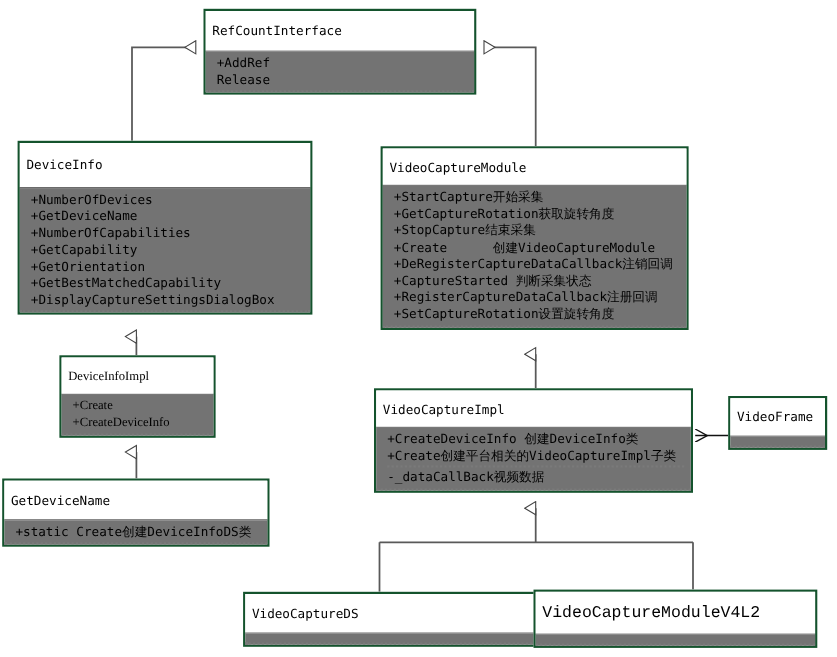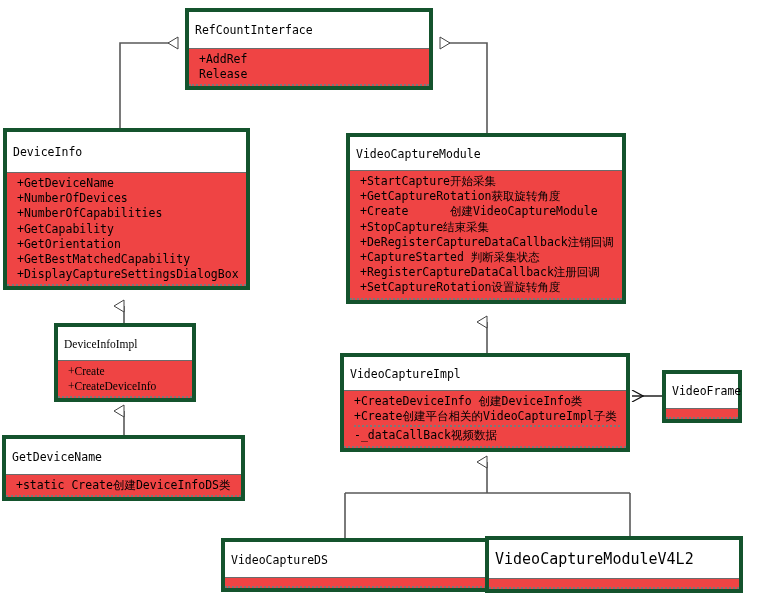--- a/index.html
+++ b/index.html
@@ -20,42 +20,42 @@
   #edges {
     position: absolute;
     left: 0;
     top: 0;
     width: 761px;
     height: 597px;
   }
   .uml-class {
     position: absolute;
     box-sizing: border-box;
-    border: 4px solid #14532d;
+    border: 2px solid #14532d;
     background: #ffffff;
     z-index: 2;
   }
   .uml-name {
     box-sizing: border-box;
     background: #ffffff;
     display: flex;
     align-items: center;
     padding: 0 6px;
     font-size: 11.5px;
     color: #000000;
     letter-spacing: 0px;
     white-space: nowrap;
   }
   .uml-sep {
     height: 1px;
     background: #6b6b6b;
   }
   .uml-members {
     box-sizing: border-box;
-    background: #ef4444;
+    background: #737373;
     padding: 3px 6px 2px 10px;
     border-bottom: 2px dotted #7a7a7a;
   }
   .uml-member {
     font-size: 11.5px;
     line-height: 15.2px;
     color: #000000;
     white-space: pre;
   }
   .uml-members.empty {
@@ -63,35 +63,35 @@
     height: 10px;
   }
   .uml-subsep {
     height: 0;
     border-top: 2px dotted #7a7a7a;
     margin: 1px 0 1px 0;
   }
   
   #cls-refcount      { left: 185px; top: 8px;   width: 248px; }
   #cls-refcount .uml-name { height: 36px; }
-  #cls-deviceinfo    { left: 3px;   top: 128px; width: 247px; }
+  #cls-deviceinfo    { left: 16px;   top: 128px; width: 268px; }
   #cls-deviceinfo .uml-name { height: 40px; }
   #cls-vcm           { left: 346px; top: 133px; width: 280px; }
   #cls-vcm .uml-name { height: 33px; text-align: right; }
   #cls-deviceinfoimpl{ left: 54px;  top: 323px; width: 142px; font-family: Liberation Serif, serif; }
   #cls-deviceinfoimpl .uml-name { height: 33px; }
   #cls-deviceinfods  { left: 2px;   top: 435px; width: 243px; }
   #cls-deviceinfods .uml-name { height: 35px; }
   #cls-vcimpl        { left: 340px; top: 353px; width: 290px; }
   #cls-vcimpl .uml-name { height: 33px; }
-  #cls-videoframe    { left: 662px; top: 370px; width: 80px; }
+  #cls-videoframe    { left: 662px; top: 360px; width: 90px; }
   #cls-videoframe .uml-name { height: 34px; }
   #cls-vcds          { left: 221px; top: 538px; width: 300px; }
   #cls-vcds .uml-name { height: 35px; }
-  #cls-v4l2          { left: 485px; top: 536px; width: 258px; }
+  #cls-v4l2          { left: 485px; top: 536px; width: 258px; font-family: Liberation Mono, monospace; }
   #cls-v4l2 .uml-name { height: 38px; font-size: 15px; }
   .watermark {
     position: absolute;
     left: 492px;
     top: 566px;
     font-size: 14px;
     color: #d9d9d9;
     font-family: "Liberation Sans", sans-serif;
     white-space: nowrap;
     z-index: 1;
@@ -159,38 +159,38 @@
     <div class="uml-members">
       <div class="uml-member">+AddRef</div>
       <div class="uml-member">Release</div>
     </div>
   </div>
 
   <div class="uml-class" id="cls-deviceinfo">
     <div class="uml-name">DeviceInfo</div>
     <div class="uml-sep"></div>
     <div class="uml-members">
+      <div class="uml-member">+NumberOfDevices</div>
       <div class="uml-member">+GetDeviceName</div>
-      <div class="uml-member">+NumberOfDevices</div>
       <div class="uml-member">+NumberOfCapabilities</div>
       <div class="uml-member">+GetCapability</div>
       <div class="uml-member">+GetOrientation</div>
       <div class="uml-member">+GetBestMatchedCapability</div>
       <div class="uml-member">+DisplayCaptureSettingsDialogBox</div>
     </div>
   </div>
 
   <div class="uml-class" id="cls-vcm">
     <div class="uml-name">VideoCaptureModule</div>
     <div class="uml-sep"></div>
     <div class="uml-members">
       <div class="uml-member">+StartCapture开始采集</div>
       <div class="uml-member">+GetCaptureRotation获取旋转角度</div>
+      <div class="uml-member">+StopCapture结束采集</div>
       <div class="uml-member">+Create      创建VideoCaptureModule</div>
-      <div class="uml-member">+StopCapture结束采集</div>
       <div class="uml-member">+DeRegisterCaptureDataCallback注销回调</div>
       <div class="uml-member">+CaptureStarted 判断采集状态</div>
       <div class="uml-member">+RegisterCaptureDataCallback注册回调</div>
       <div class="uml-member">+SetCaptureRotation设置旋转角度</div>
     </div>
   </div>
 
   <div class="uml-class" id="cls-deviceinfoimpl">
     <div class="uml-name">DeviceInfoImpl</div>
     <div class="uml-sep"></div>

